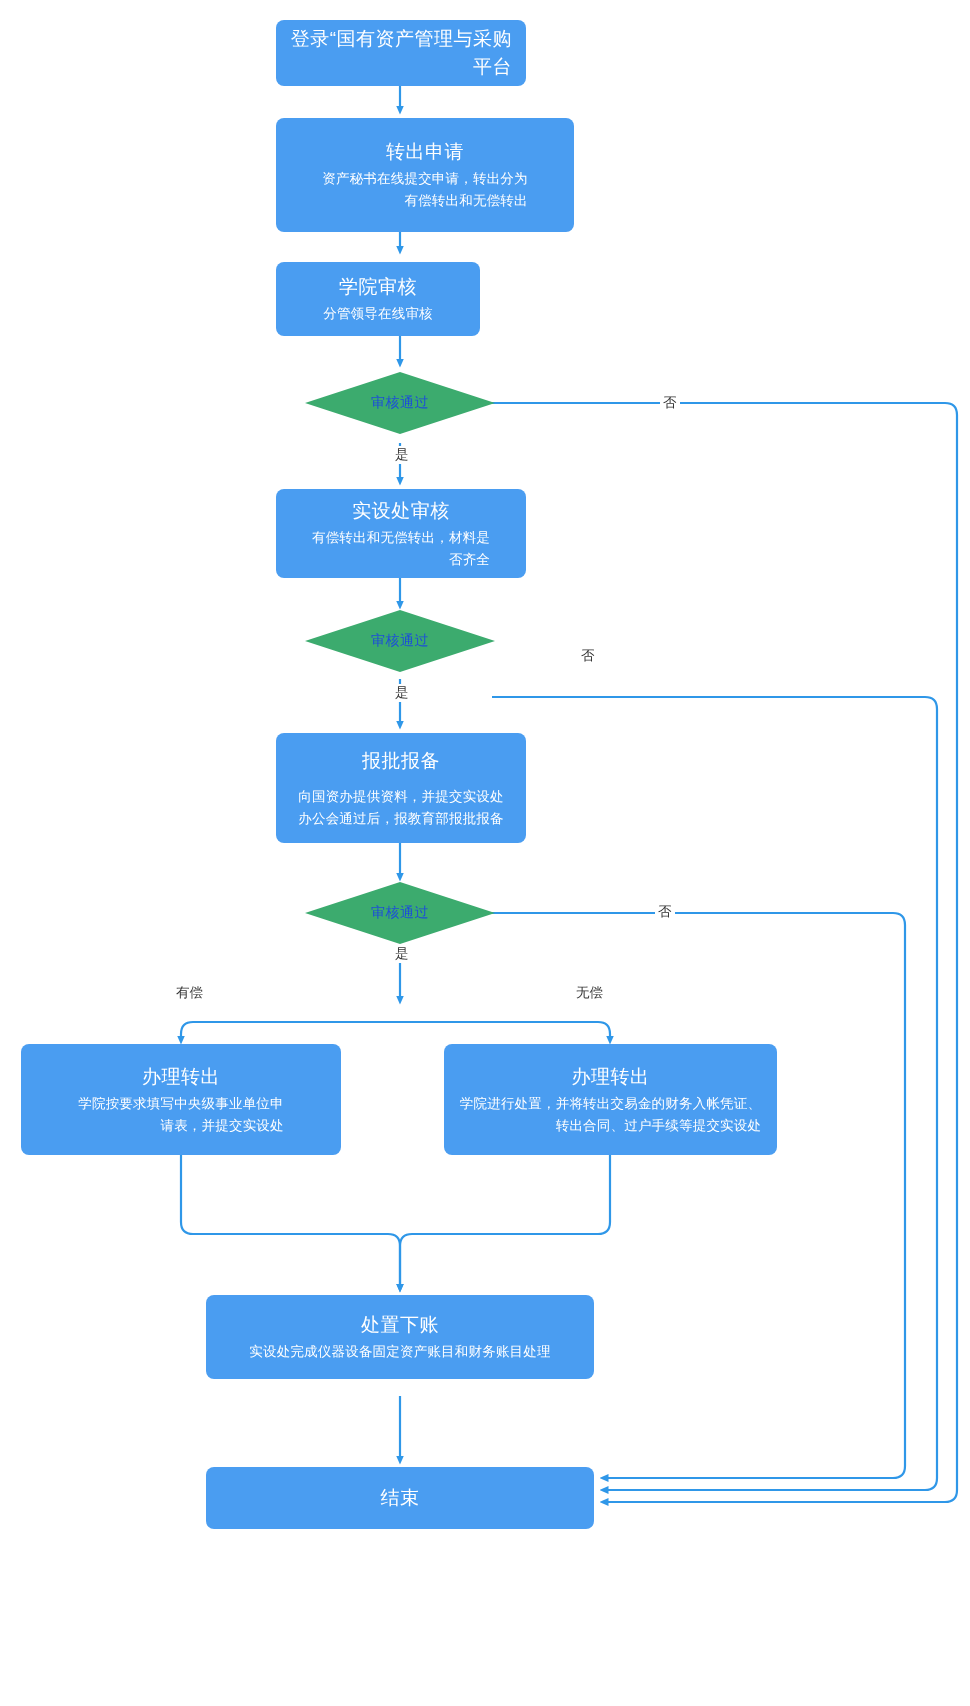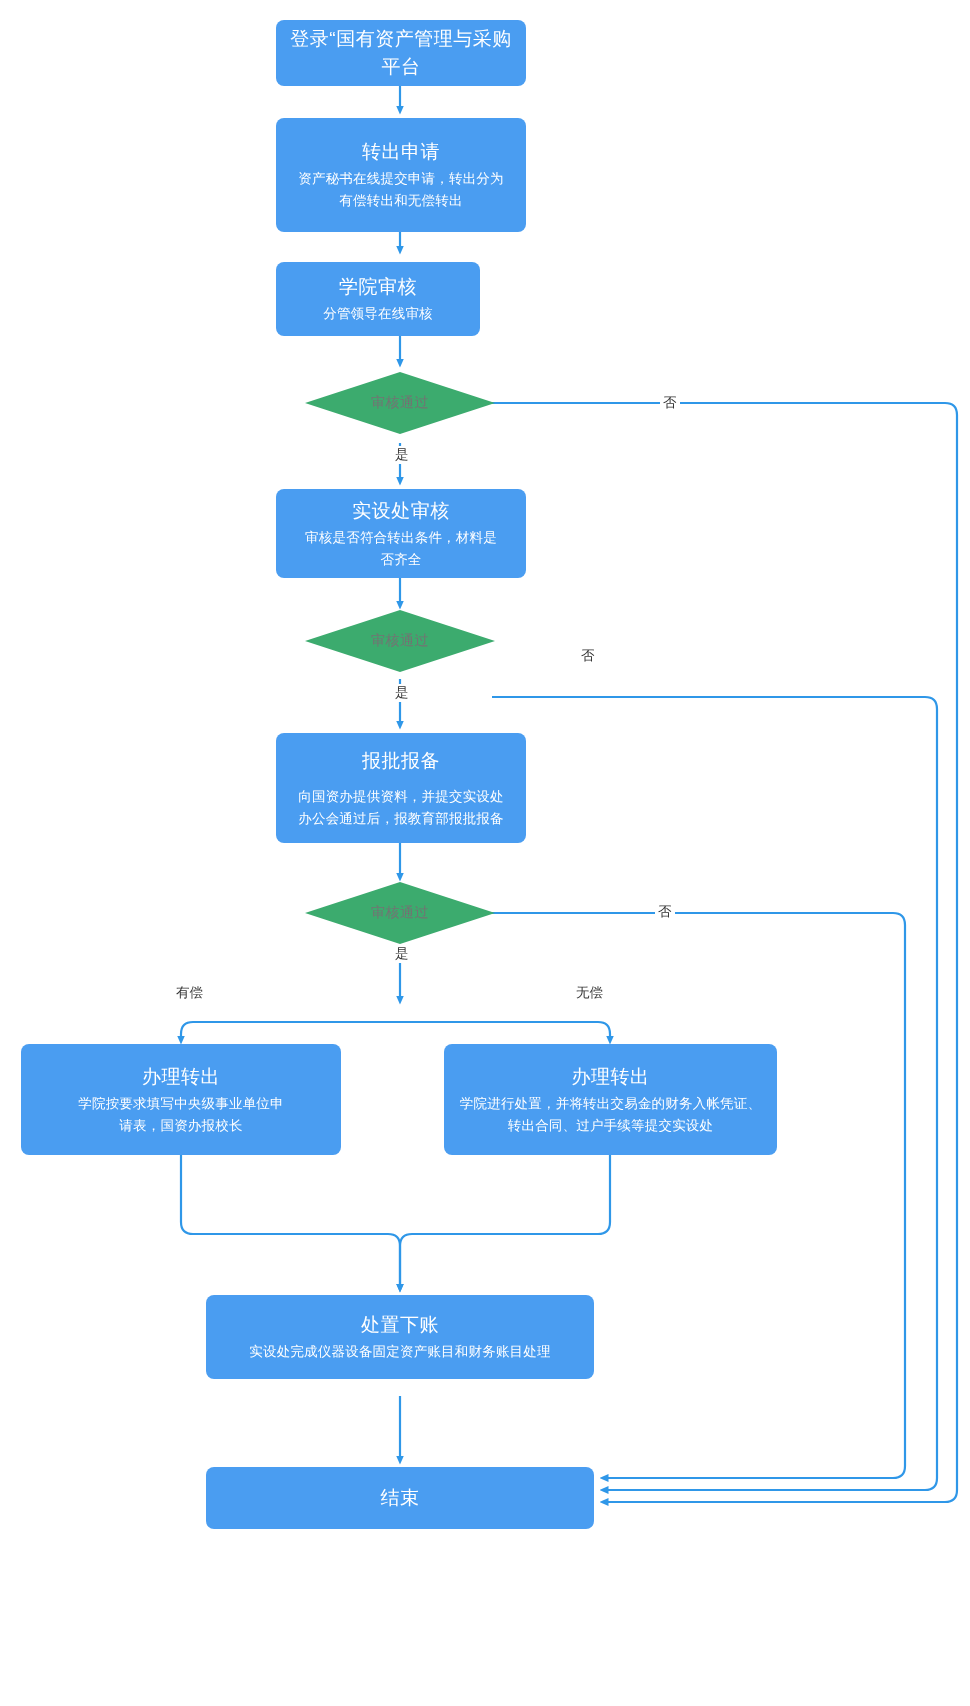--- a/index.html
+++ b/index.html
@@ -25,21 +25,21 @@
     height: 1706px;
     pointer-events: none;
   }
   .node {
     position: absolute;
     box-sizing: border-box;
     display: flex;
     flex-direction: column;
     align-items: center;
     justify-content: center;
-    text-align: center;
+    text-align: right;
     color: #ffffff;
   }
   .proc {
     background: #4a9df1;
     border-radius: 8px;
     padding: 8px 14px;
   }
   .proc .title {
     font-size: 19px;
     line-height: 28px;
@@ -63,21 +63,21 @@
   .decision .dia {
     position: absolute;
     left: 0;
     top: 0;
     width: 100%;
     height: 100%;
   }
   .decision .dlabel {
     position: relative;
     font-size: 14px;
-    color: #737373;
+    color: #1d4ed8;
     letter-spacing: 0.5px;
   }
   .elabel {
     position: absolute;
     font-size: 13.5px;
     color: #333333;
     background: #ffffff;
     padding: 0 3px;
     white-space: nowrap;
     line-height: 18px;
@@ -127,41 +127,41 @@
       <path d="M610,1155 L610,1222 Q610,1234 598,1234 L412,1234 Q400,1234 400,1246 L400,1288" marker-end="url(#arrow)"></path>
 
       <path d="M400,1396 L400,1460" marker-end="url(#arrow)"></path>
     </g>
   </svg>
 
   <div class="node proc single" style="left:276px; top:20px; width:250px; height:66px;">
     <div class="title">登录“国有资产管理与采购平台</div>
   </div>
 
-  <div class="node proc" style="left:276px; top:118px; width:250px; height:114px;">
+  <div class="node proc" style="left:276px; top:118px; width:298px; height:114px;">
     <div class="title">转出申请</div>
     <div class="desc" style="white-space:pre-line;">资产秘书在线提交申请，转出分为
 有偿转出和无偿转出</div>
   </div>
 
   <div class="node proc" style="left:276px; top:262px; width:204px; height:74px;">
     <div class="title">学院审核</div>
     <div class="desc" style="white-space:pre-line;">分管领导在线审核</div>
   </div>
 
   <div class="node decision" style="left:305px; top:372px;">
     <svg class="dia" viewBox="0 0 190 62" preserveAspectRatio="none">
       <polygon points="95,0 190,31 95,62 0,31" fill="#3cab6e"></polygon>
     </svg>
     <div class="dlabel">审核通过</div>
   </div>
 
   <div class="node proc" style="left:276px; top:489px; width:250px; height:89px;">
     <div class="title">实设处审核</div>
-    <div class="desc" style="white-space:pre-line;">审核是否符合转出条件，材料是
+    <div class="desc" style="white-space:pre-line;">有偿转出和无偿转出，材料是
 否齐全</div>
   </div>
 
   <div class="node decision" style="left:305px; top:610px;">
     <svg class="dia" viewBox="0 0 190 62" preserveAspectRatio="none">
       <polygon points="95,0 190,31 95,62 0,31" fill="#3cab6e"></polygon>
     </svg>
     <div class="dlabel">审核通过</div>
   </div>
 
@@ -174,21 +174,21 @@
   <div class="node decision" style="left:305px; top:882px;">
     <svg class="dia" viewBox="0 0 190 62" preserveAspectRatio="none">
       <polygon points="95,0 190,31 95,62 0,31" fill="#3cab6e"></polygon>
     </svg>
     <div class="dlabel">审核通过</div>
   </div>
 
   <div class="node proc" style="left:21px; top:1044px; width:320px; height:111px;">
     <div class="title">办理转出</div>
     <div class="desc" style="white-space:pre-line;">学院按要求填写中央级事业单位申
-请表，国资办报校长</div>
+请表，并提交实设处</div>
   </div>
 
   <div class="node proc" style="left:444px; top:1044px; width:333px; height:111px;">
     <div class="title">办理转出</div>
     <div class="desc" style="white-space:pre-line;">学院进行处置，并将转出交易金的财务入帐凭证、
 转出合同、过户手续等提交实设处</div>
   </div>
 
   <div class="node proc" style="left:206px; top:1295px; width:388px; height:84px;">
     <div class="title">处置下账</div>

